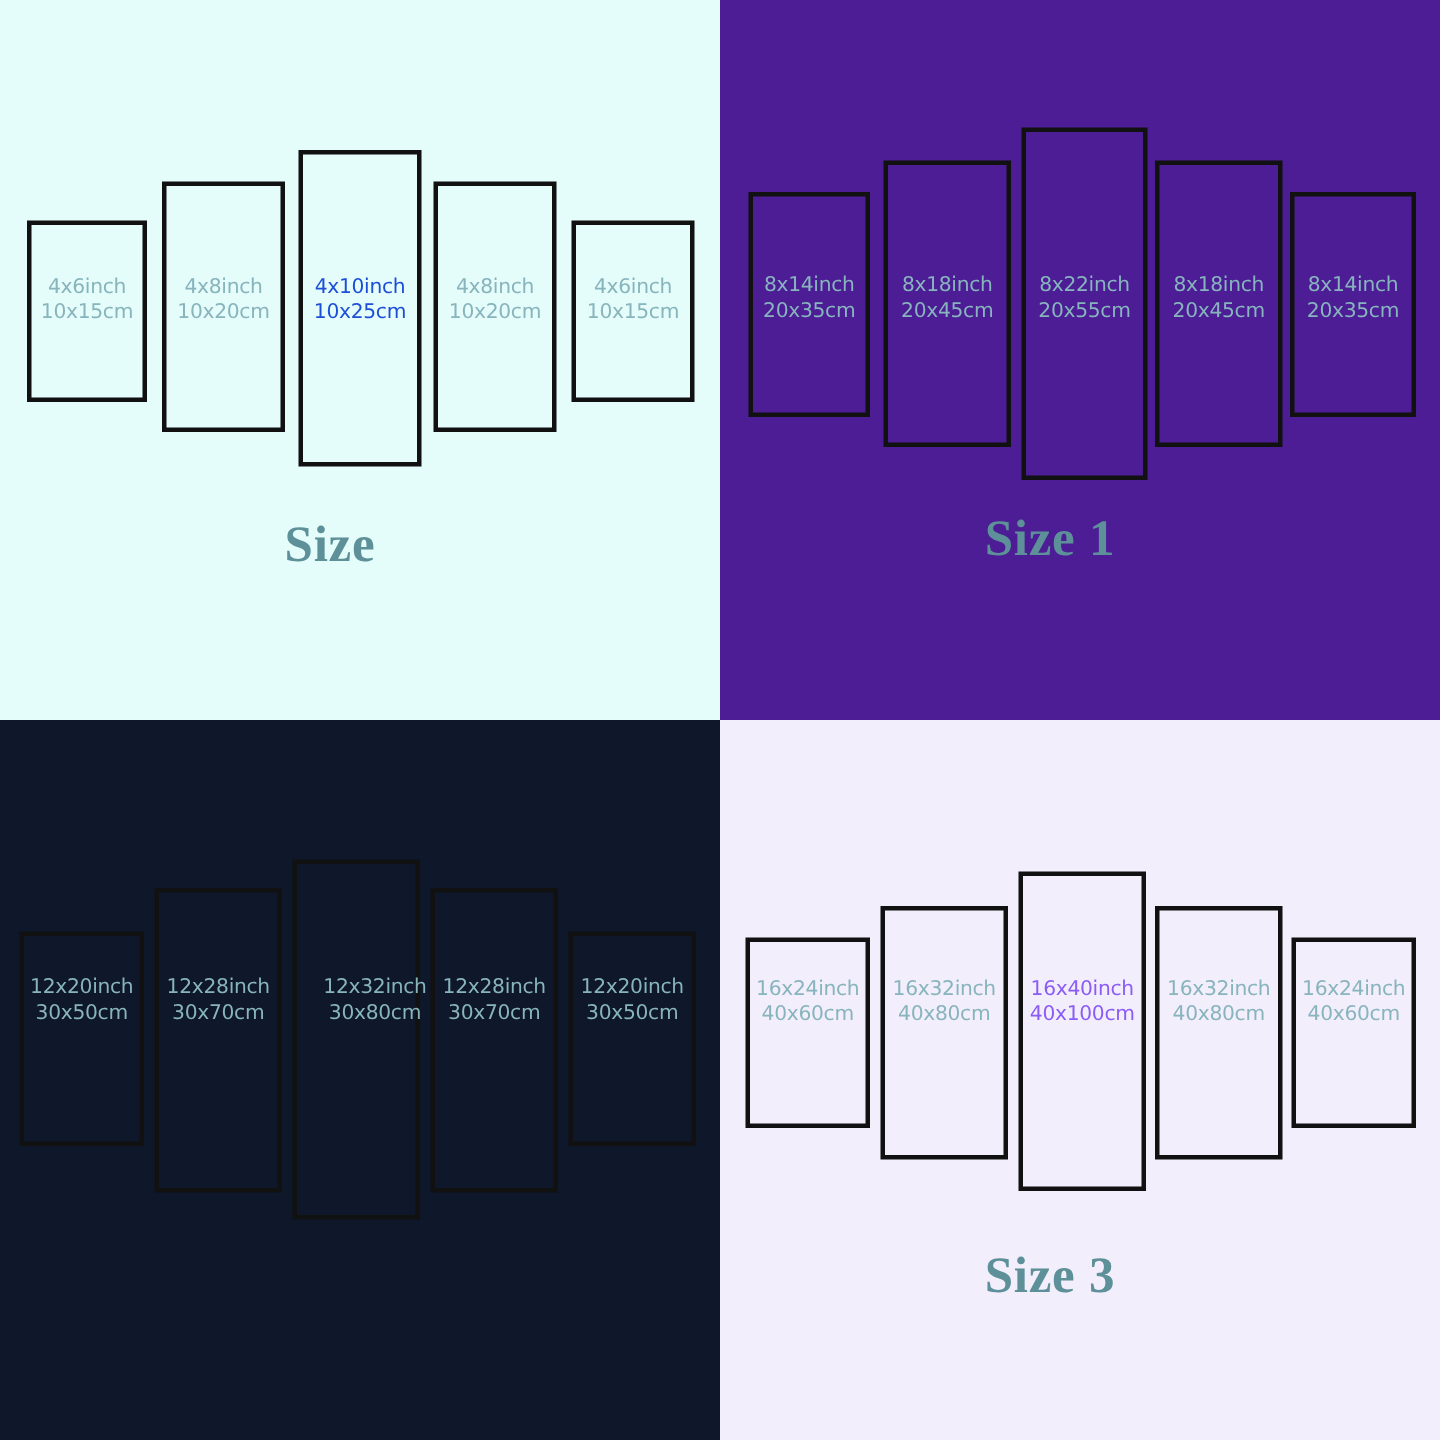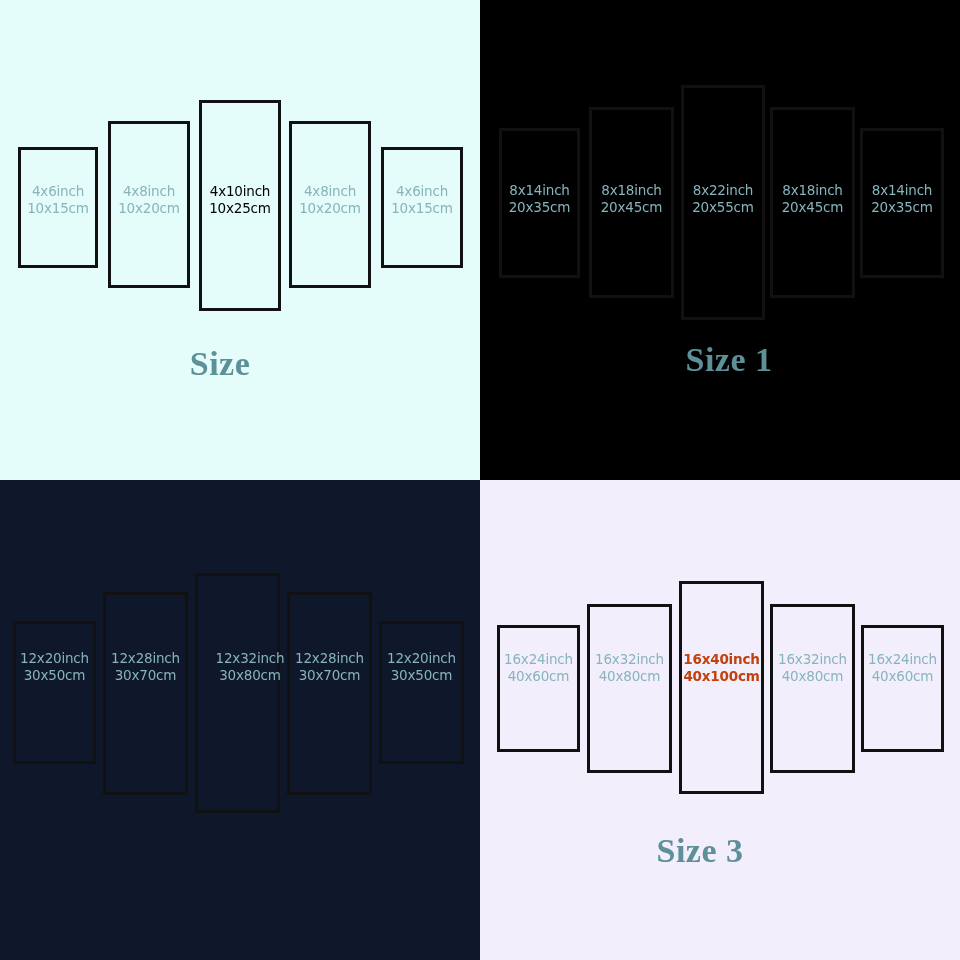--- a/index.html
+++ b/index.html
@@ -73,43 +73,43 @@
 
 <div class="grid">
 
   <div class="quadrant" id="q0" style="background: rgb(228, 252, 250);">
     <div class="panels" id="q0p">
         <div class="panel" style="left: 18px; top: 147px; width: 80px; height: 121px; border-color: rgb(17, 17, 17);"></div>
         <div class="panel-label" style="left: 58px; top: 183px; color: rgb(135, 180, 189);"><span class="l1">4x6inch</span><span class="l2">10x15cm</span></div>
         <div class="panel" style="left: 108px; top: 121px; width: 82px; height: 167px; border-color: rgb(17, 17, 17);"></div>
         <div class="panel-label" style="left: 149px; top: 183px; color: rgb(135, 180, 189);"><span class="l1">4x8inch</span><span class="l2">10x20cm</span></div>
         <div class="panel" style="left: 199px; top: 100px; width: 82px; height: 211px; border-color: rgb(17, 17, 17);"></div>
-        <div class="panel-label" style="left: 240px; top: 183px; color: #000000;"><span class="l1">4x10inch</span><span class="l2">10x25cm</span></div>
+        <div class="panel-label" style="left: 240px; top: 183px; color: #1d4ed8;"><span class="l1">4x10inch</span><span class="l2">10x25cm</span></div>
         <div class="panel" style="left: 289px; top: 121px; width: 82px; height: 167px; border-color: rgb(17, 17, 17);"></div>
         <div class="panel-label" style="left: 330px; top: 183px; color: rgb(135, 180, 189);"><span class="l1">4x8inch</span><span class="l2">10x20cm</span></div>
         <div class="panel" style="left: 381px; top: 147px; width: 82px; height: 121px; border-color: rgb(17, 17, 17);"></div>
         <div class="panel-label" style="left: 422px; top: 183px; color: rgb(135, 180, 189);"><span class="l1">4x6inch</span><span class="l2">10x15cm</span></div>
       </div>
     <div class="quad-title" id="q0t" style="top: 345px; color: rgb(93, 144, 153);">Size</div>
   </div>
 
-  <div class="quadrant" id="q1" style="background: #000000;">
+  <div class="quadrant" id="q1" style="background: #4c1d95;">
     <div class="panels" id="q1p">
         <div class="panel" style="left: 19px; top: 128px; width: 81px; height: 150px; border-color: rgb(17, 17, 17);"></div>
         <div class="panel-label" style="left: 59.5px; top: 182px; color: rgb(135, 180, 189);"><span class="l1">8x14inch</span><span class="l2">20x35cm</span></div>
         <div class="panel" style="left: 109px; top: 107px; width: 85px; height: 191px; border-color: rgb(17, 17, 17);"></div>
         <div class="panel-label" style="left: 151.5px; top: 182px; color: rgb(135, 180, 189);"><span class="l1">8x18inch</span><span class="l2">20x45cm</span></div>
         <div class="panel" style="left: 201px; top: 85px; width: 84px; height: 235px; border-color: rgb(17, 17, 17);"></div>
         <div class="panel-label" style="left: 243px; top: 182px; color: rgb(135, 180, 189);"><span class="l1">8x22inch</span><span class="l2">20x55cm</span></div>
         <div class="panel" style="left: 290px; top: 107px; width: 85px; height: 191px; border-color: rgb(17, 17, 17);"></div>
         <div class="panel-label" style="left: 332.5px; top: 182px; color: rgb(135, 180, 189);"><span class="l1">8x18inch</span><span class="l2">20x45cm</span></div>
         <div class="panel" style="left: 380px; top: 128px; width: 84px; height: 150px; border-color: rgb(17, 17, 17);"></div>
         <div class="panel-label" style="left: 422px; top: 182px; color: rgb(135, 180, 189);"><span class="l1">8x14inch</span><span class="l2">20x35cm</span></div>
       </div>
-    <div class="quad-title" id="q1t" style="top: 341px; color: rgb(93, 144, 153); padding-left: 29px;">Size 1</div>
+    <div class="quad-title" id="q1t" style="top: 341px; color: rgb(93, 144, 153);">Size 1</div>
   </div>
 
   <div class="quadrant" id="q2" style="background: #0f172a;">
     <div class="panels" id="q2p">
         <div class="panel" style="left: 13px; top: 141px; width: 83px; height: 143px; border-color: rgb(17, 17, 17);"></div>
         <div class="panel-label" style="left: 54.5px; top: 170px; color: rgb(135, 180, 189);"><span class="l1">12x20inch</span><span class="l2">30x50cm</span></div>
         <div class="panel" style="left: 103px; top: 112px; width: 85px; height: 203px; border-color: rgb(17, 17, 17);"></div>
         <div class="panel-label" style="left: 145.5px; top: 170px; color: rgb(135, 180, 189);"><span class="l1">12x28inch</span><span class="l2">30x70cm</span></div>
         <div class="panel" style="left: 195px; top: 93px; width: 85px; height: 240px; border-color: rgb(17, 17, 17);"></div>
         <div class="panel-label" style="left: 250px; top: 170px; color: rgb(135, 180, 189);"><span class="l1">12x32inch</span><span class="l2">30x80cm</span></div>
@@ -120,21 +120,21 @@
       </div>
   </div>
 
   <div class="quadrant" id="q3" style="background: rgb(243, 238, 252);">
     <div class="panels" id="q3p">
         <div class="panel" style="left: 17px; top: 145px; width: 83px; height: 127px; border-color: rgb(17, 17, 17);"></div>
         <div class="panel-label" style="left: 58.5px; top: 171px; color: rgb(135, 180, 189);"><span class="l1">16x24inch</span><span class="l2">40x60cm</span></div>
         <div class="panel" style="left: 107px; top: 124px; width: 85px; height: 169px; border-color: rgb(17, 17, 17);"></div>
         <div class="panel-label" style="left: 149.5px; top: 171px; color: rgb(135, 180, 189);"><span class="l1">16x32inch</span><span class="l2">40x80cm</span></div>
         <div class="panel" style="left: 199px; top: 101px; width: 85px; height: 213px; border-color: rgb(17, 17, 17);"></div>
-        <div class="panel-label" style="left: 241.5px; top: 171px; color: #c2410c; font-weight: bold;"><span class="l1">16x40inch</span><span class="l2">40x100cm</span></div>
+        <div class="panel-label" style="left: 241.5px; top: 171px; color: #8b5cf6;"><span class="l1">16x40inch</span><span class="l2">40x100cm</span></div>
         <div class="panel" style="left: 290px; top: 124px; width: 85px; height: 169px; border-color: rgb(17, 17, 17);"></div>
         <div class="panel-label" style="left: 332.5px; top: 171px; color: rgb(135, 180, 189);"><span class="l1">16x32inch</span><span class="l2">40x80cm</span></div>
         <div class="panel" style="left: 381px; top: 145px; width: 83px; height: 127px; border-color: rgb(17, 17, 17);"></div>
         <div class="panel-label" style="left: 422.5px; top: 171px; color: rgb(135, 180, 189);"><span class="l1">16x24inch</span><span class="l2">40x60cm</span></div>
       </div>
     <div class="quad-title" id="q3t" style="top: 352px; color: rgb(93, 144, 153);">Size 3</div>
   </div>
 
 </div>
 

